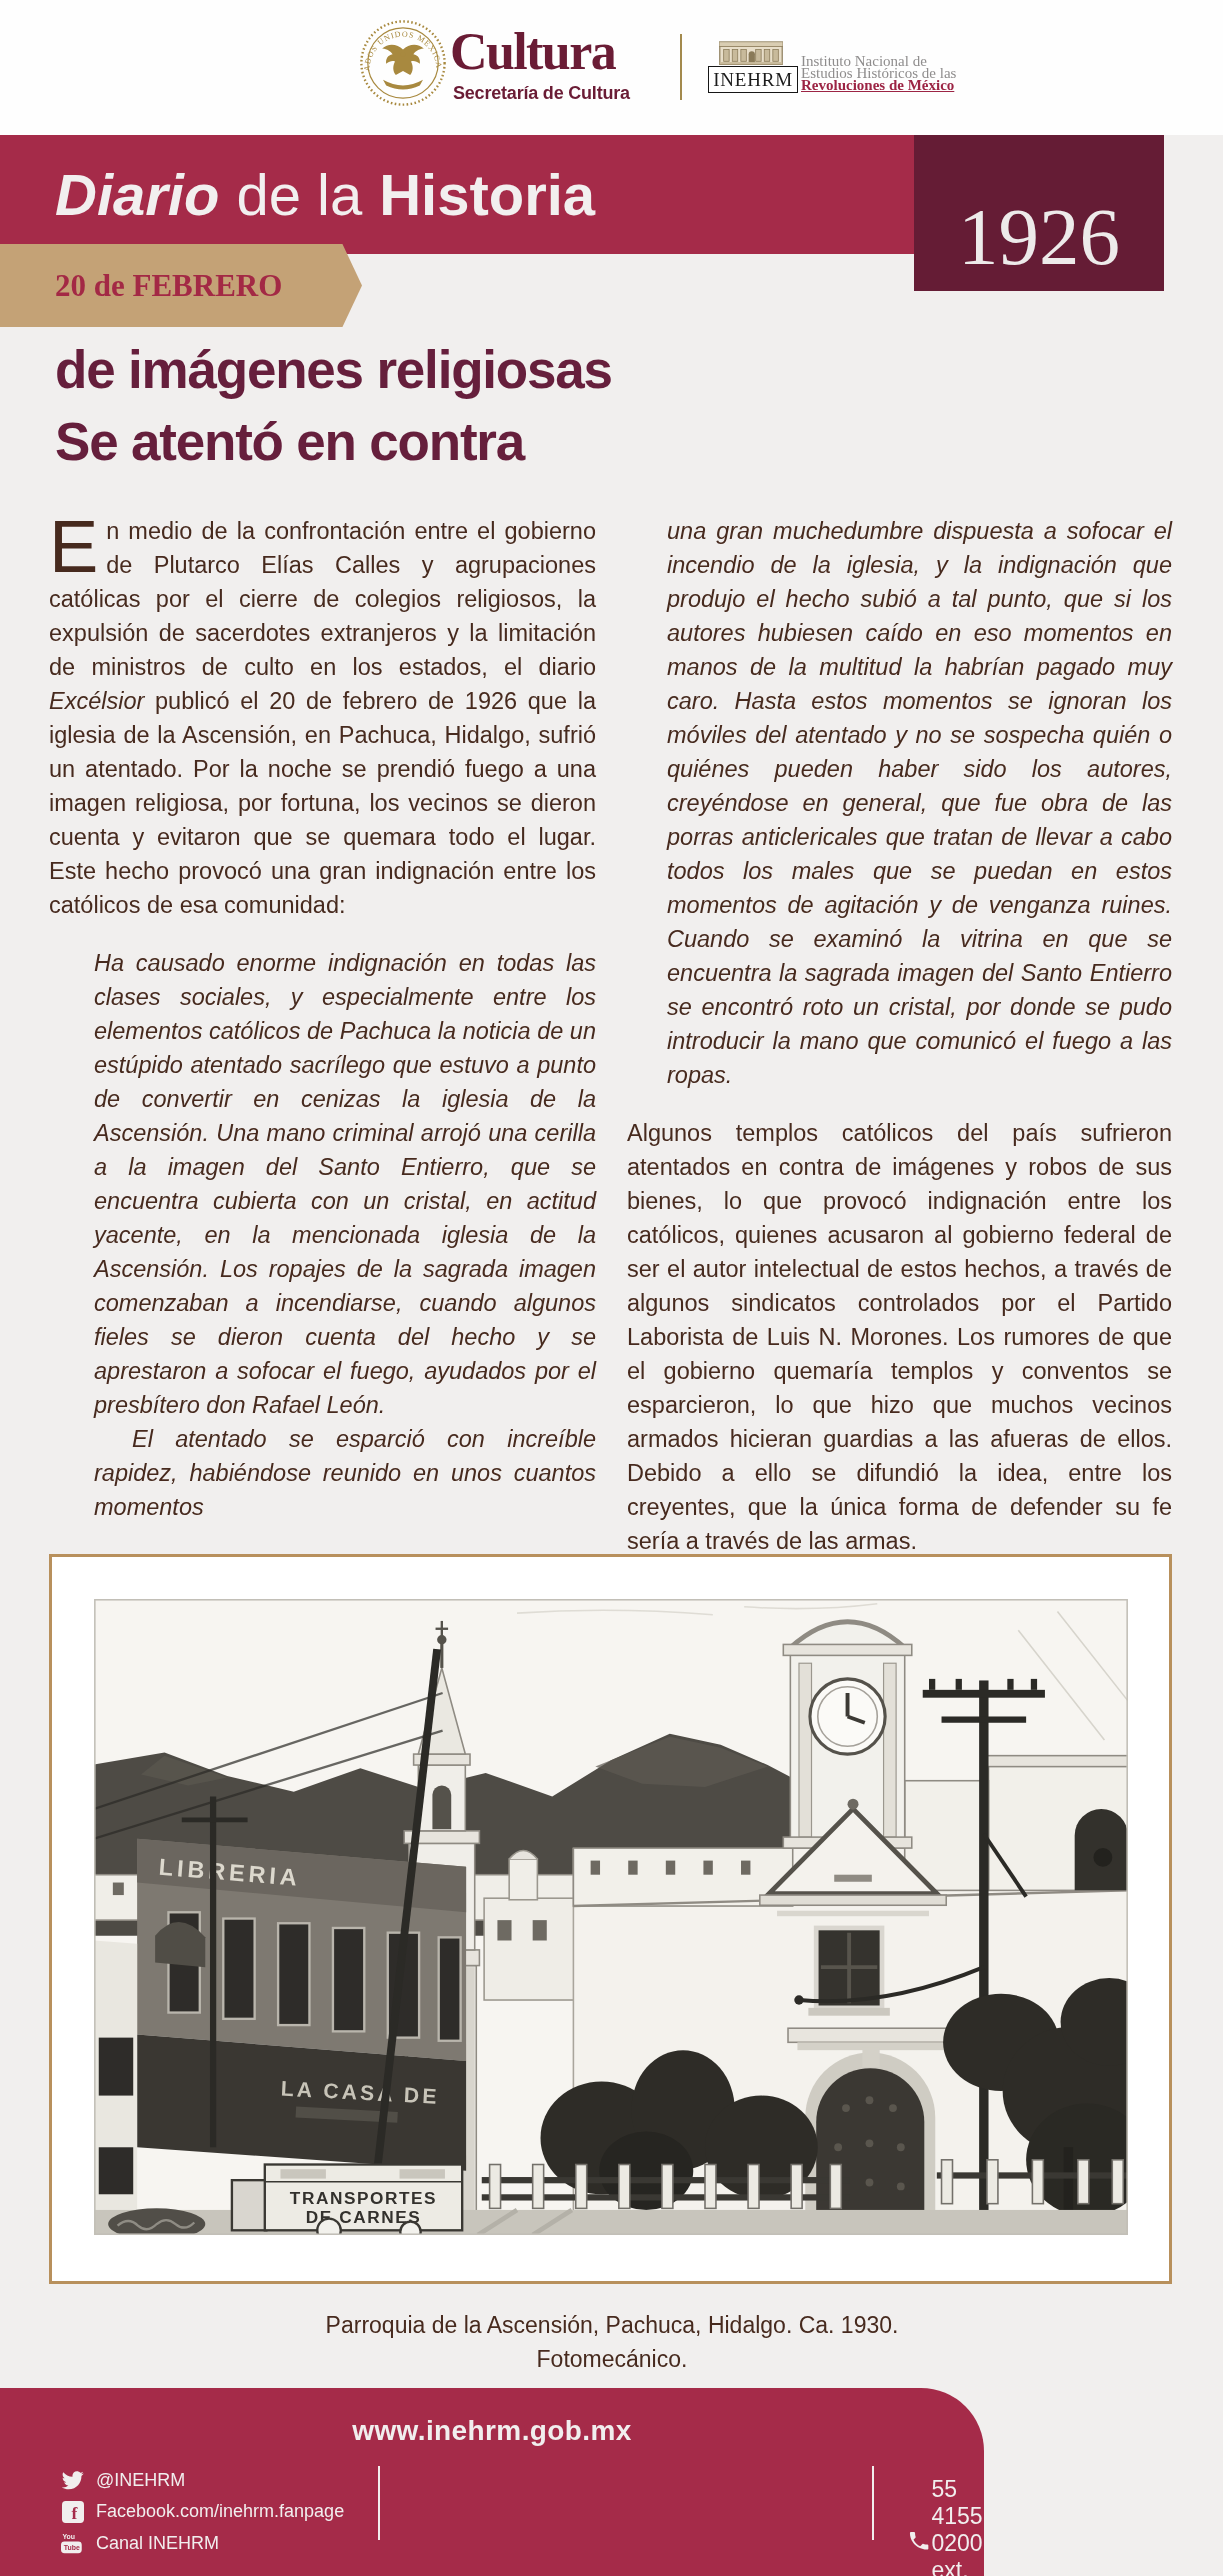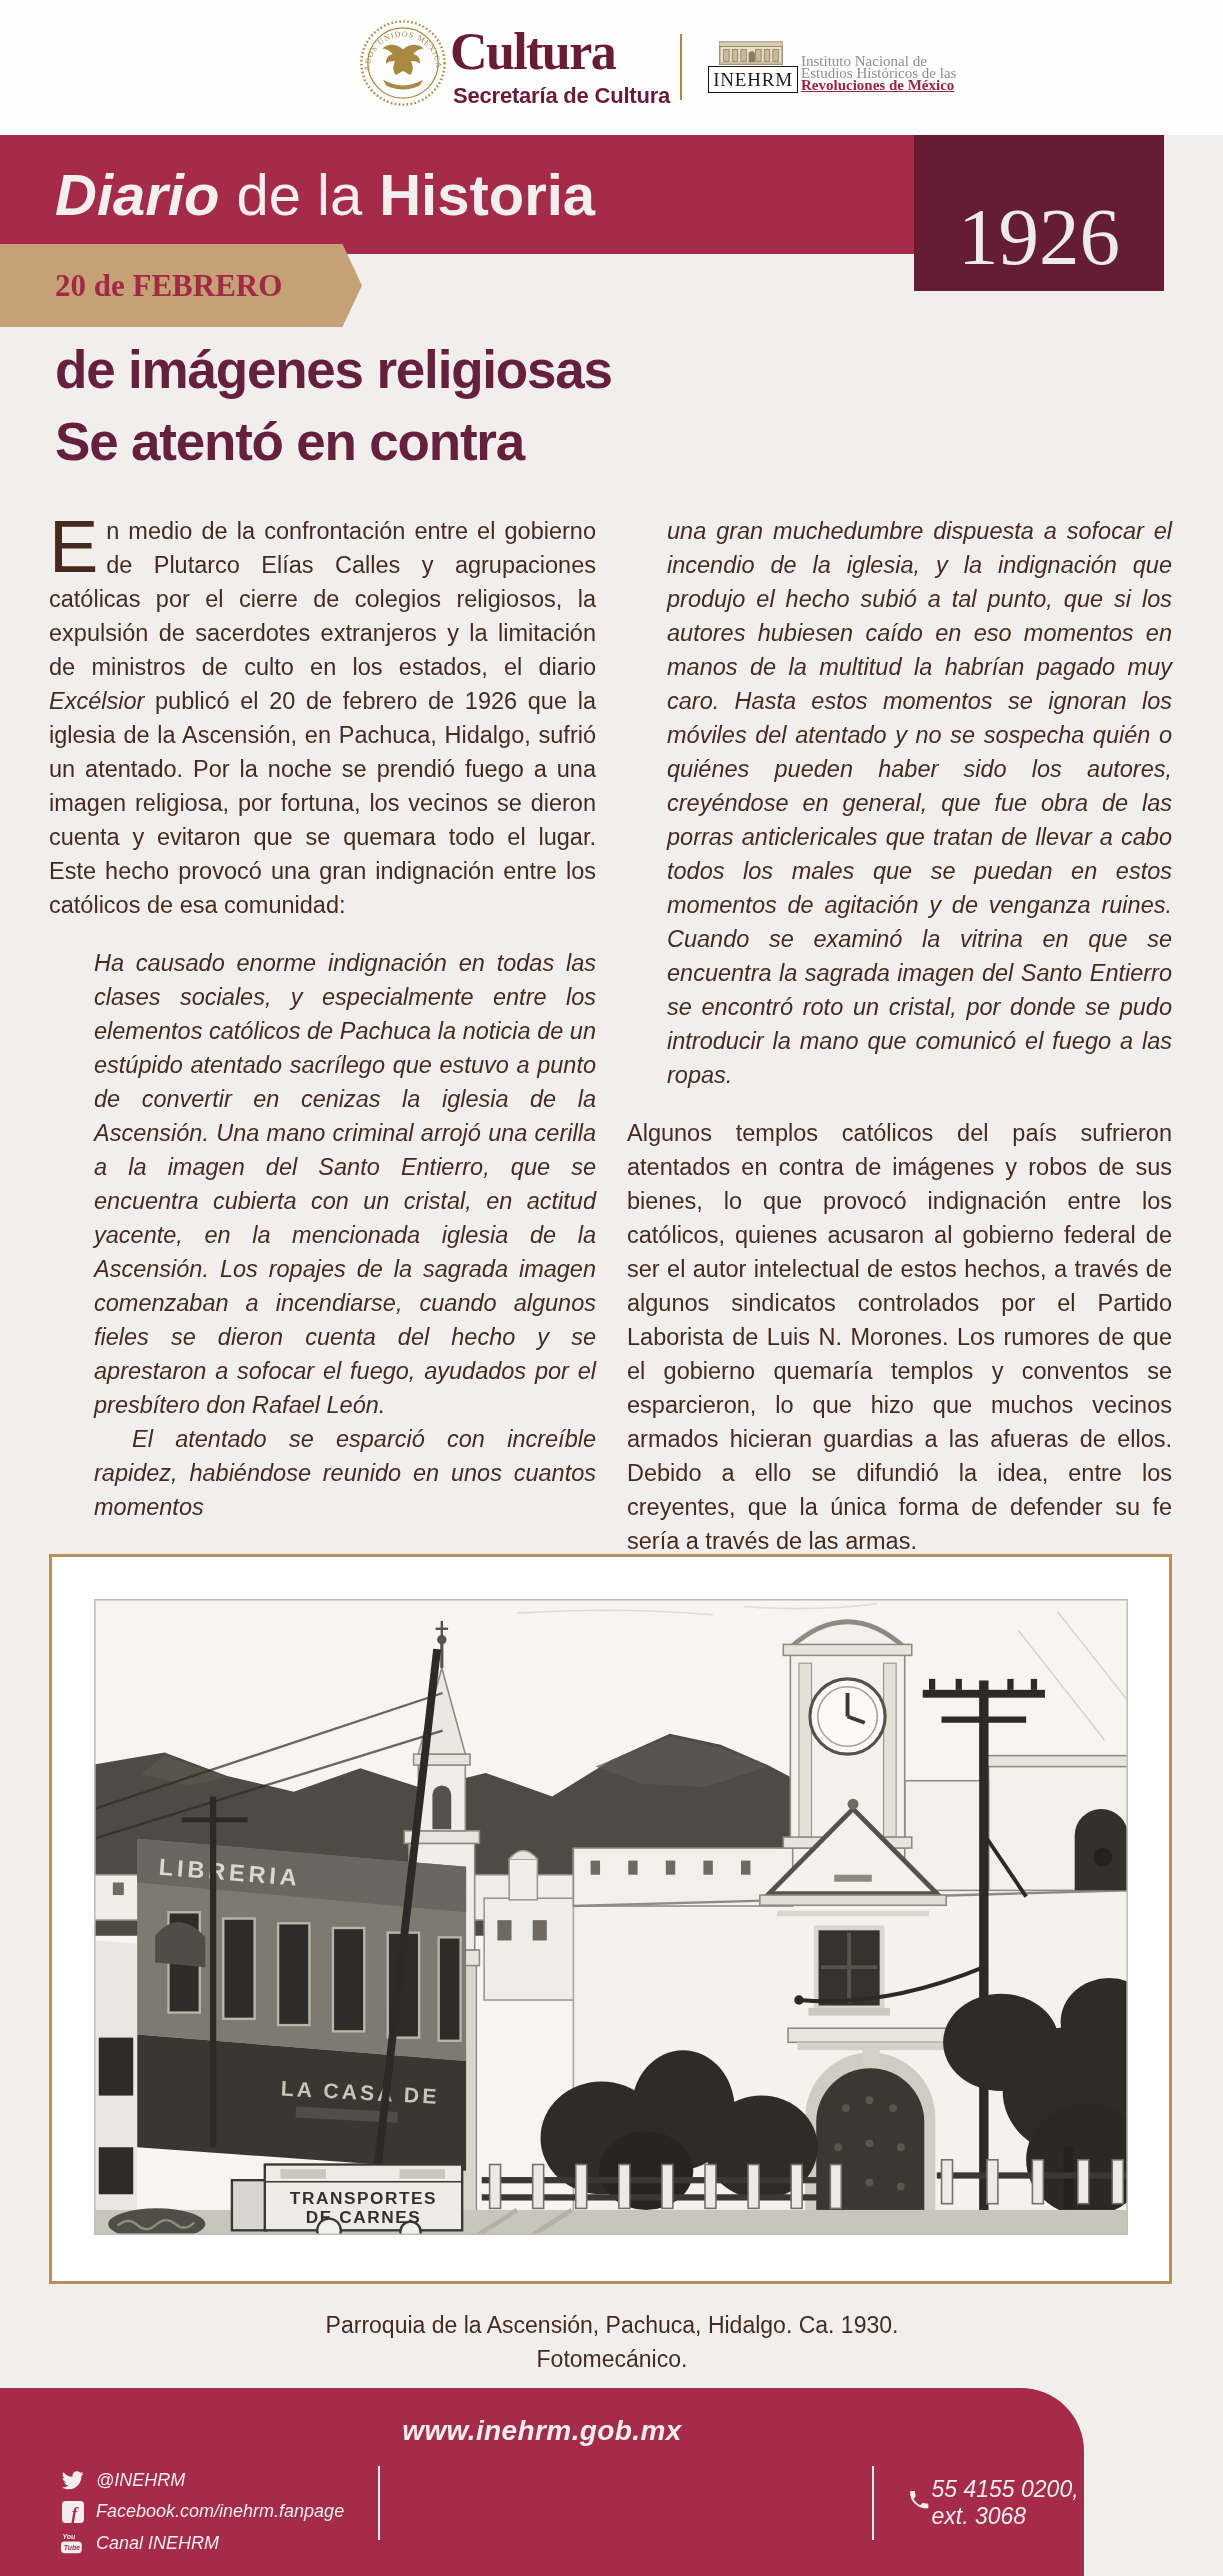--- a/index.html
+++ b/index.html
@@ -4,21 +4,21 @@
 <style>
   html,body{margin:0;padding:0;background:#e5e3e2;}
   .page{position:relative;width:1224px;height:2576px;background:#F1EFEE;overflow:hidden;
         font-family:"Liberation Sans",sans-serif;}
 
   
   .header{position:absolute;left:0;top:0;width:1224px;height:135px;background:#FEFEFE;}
   .seal{position:absolute;left:359px;top:19px;}
   .brand-name{position:absolute;left:450px;top:22px;font-family:"Liberation Serif",serif;
               font-weight:700;font-size:52px;color:#6A1C35;letter-spacing:-1.6px;}
-  .brand-sub{position:absolute;left:453px;top:83px;font-size:22px;font-weight:700;
+  .brand-sub{position:absolute;left:453px;top:83px;font-size:18px;font-weight:700;
              color:#6A1C35;letter-spacing:-0.2px;}
   .hdr-divider{position:absolute;left:680px;top:34px;width:1.6px;height:66px;background:#A38A4D;}
   .inehrm-building{position:absolute;left:719px;top:41px;}
   .inehrm-box{position:absolute;left:708px;top:66px;width:88px;height:25px;border:1.6px solid #161616;
               background:#fff;display:flex;align-items:center;justify-content:center;
               font-family:"Liberation Serif",serif;font-size:19px;letter-spacing:0.8px;color:#1c1c1c;}
   .inehrm-text{position:absolute;left:801px;top:55px;font-family:"Liberation Serif",serif;
                font-size:15px;line-height:12px;color:#8F8D8D;white-space:nowrap;}
   .inehrm-text .maroon{color:#9C2444;font-weight:700;text-decoration:underline;}
 
@@ -53,22 +53,22 @@
 
   
   .photo-frame{position:absolute;left:49px;top:1554px;width:1123px;height:730px;background:#FFFFFF;
                border:3.1px solid #B8905C;box-sizing:border-box;}
   .photo{position:absolute;left:42px;top:42px;}
   .photo text{font-family:"Liberation Sans",sans-serif;}
   .caption{position:absolute;left:0;top:2308px;width:1224px;text-align:center;
            font-size:23px;line-height:34px;color:#472A1E;}
 
   
-  .footer{position:absolute;left:0;top:2388px;width:1084px;height:188px;background:#A52B49;
-          border-top-right-radius:63px;color:#F1EEEE;font-style:italic;}
+  .footer{position:absolute;left:0;top:2388px;width:984px;height:188px;background:#A52B49;
+          border-top-right-radius:63px;color:#F1EEEE;}
   .f-url{position:absolute;left:0;top:27px;width:100%;text-align:center;font-size:28px;
          font-weight:700;letter-spacing:0.4px;}
   .social{position:absolute;left:60px;top:80px;display:flex;flex-direction:column;gap:6.3px;}
   .s-row{display:flex;align-items:center;gap:11px;font-size:18px;height:25px;}
   .s-ico{width:25px;display:flex;justify-content:center;}
   .f-div{position:absolute;top:78px;width:1.6px;height:74px;background:#F1EEEE;}
   .f-div1{left:378px;}
   .f-div2{left:872px;}
   .address{position:absolute;left:392px;top:85px;width:478px;font-size:23px;line-height:34px;
            text-align:center;}

